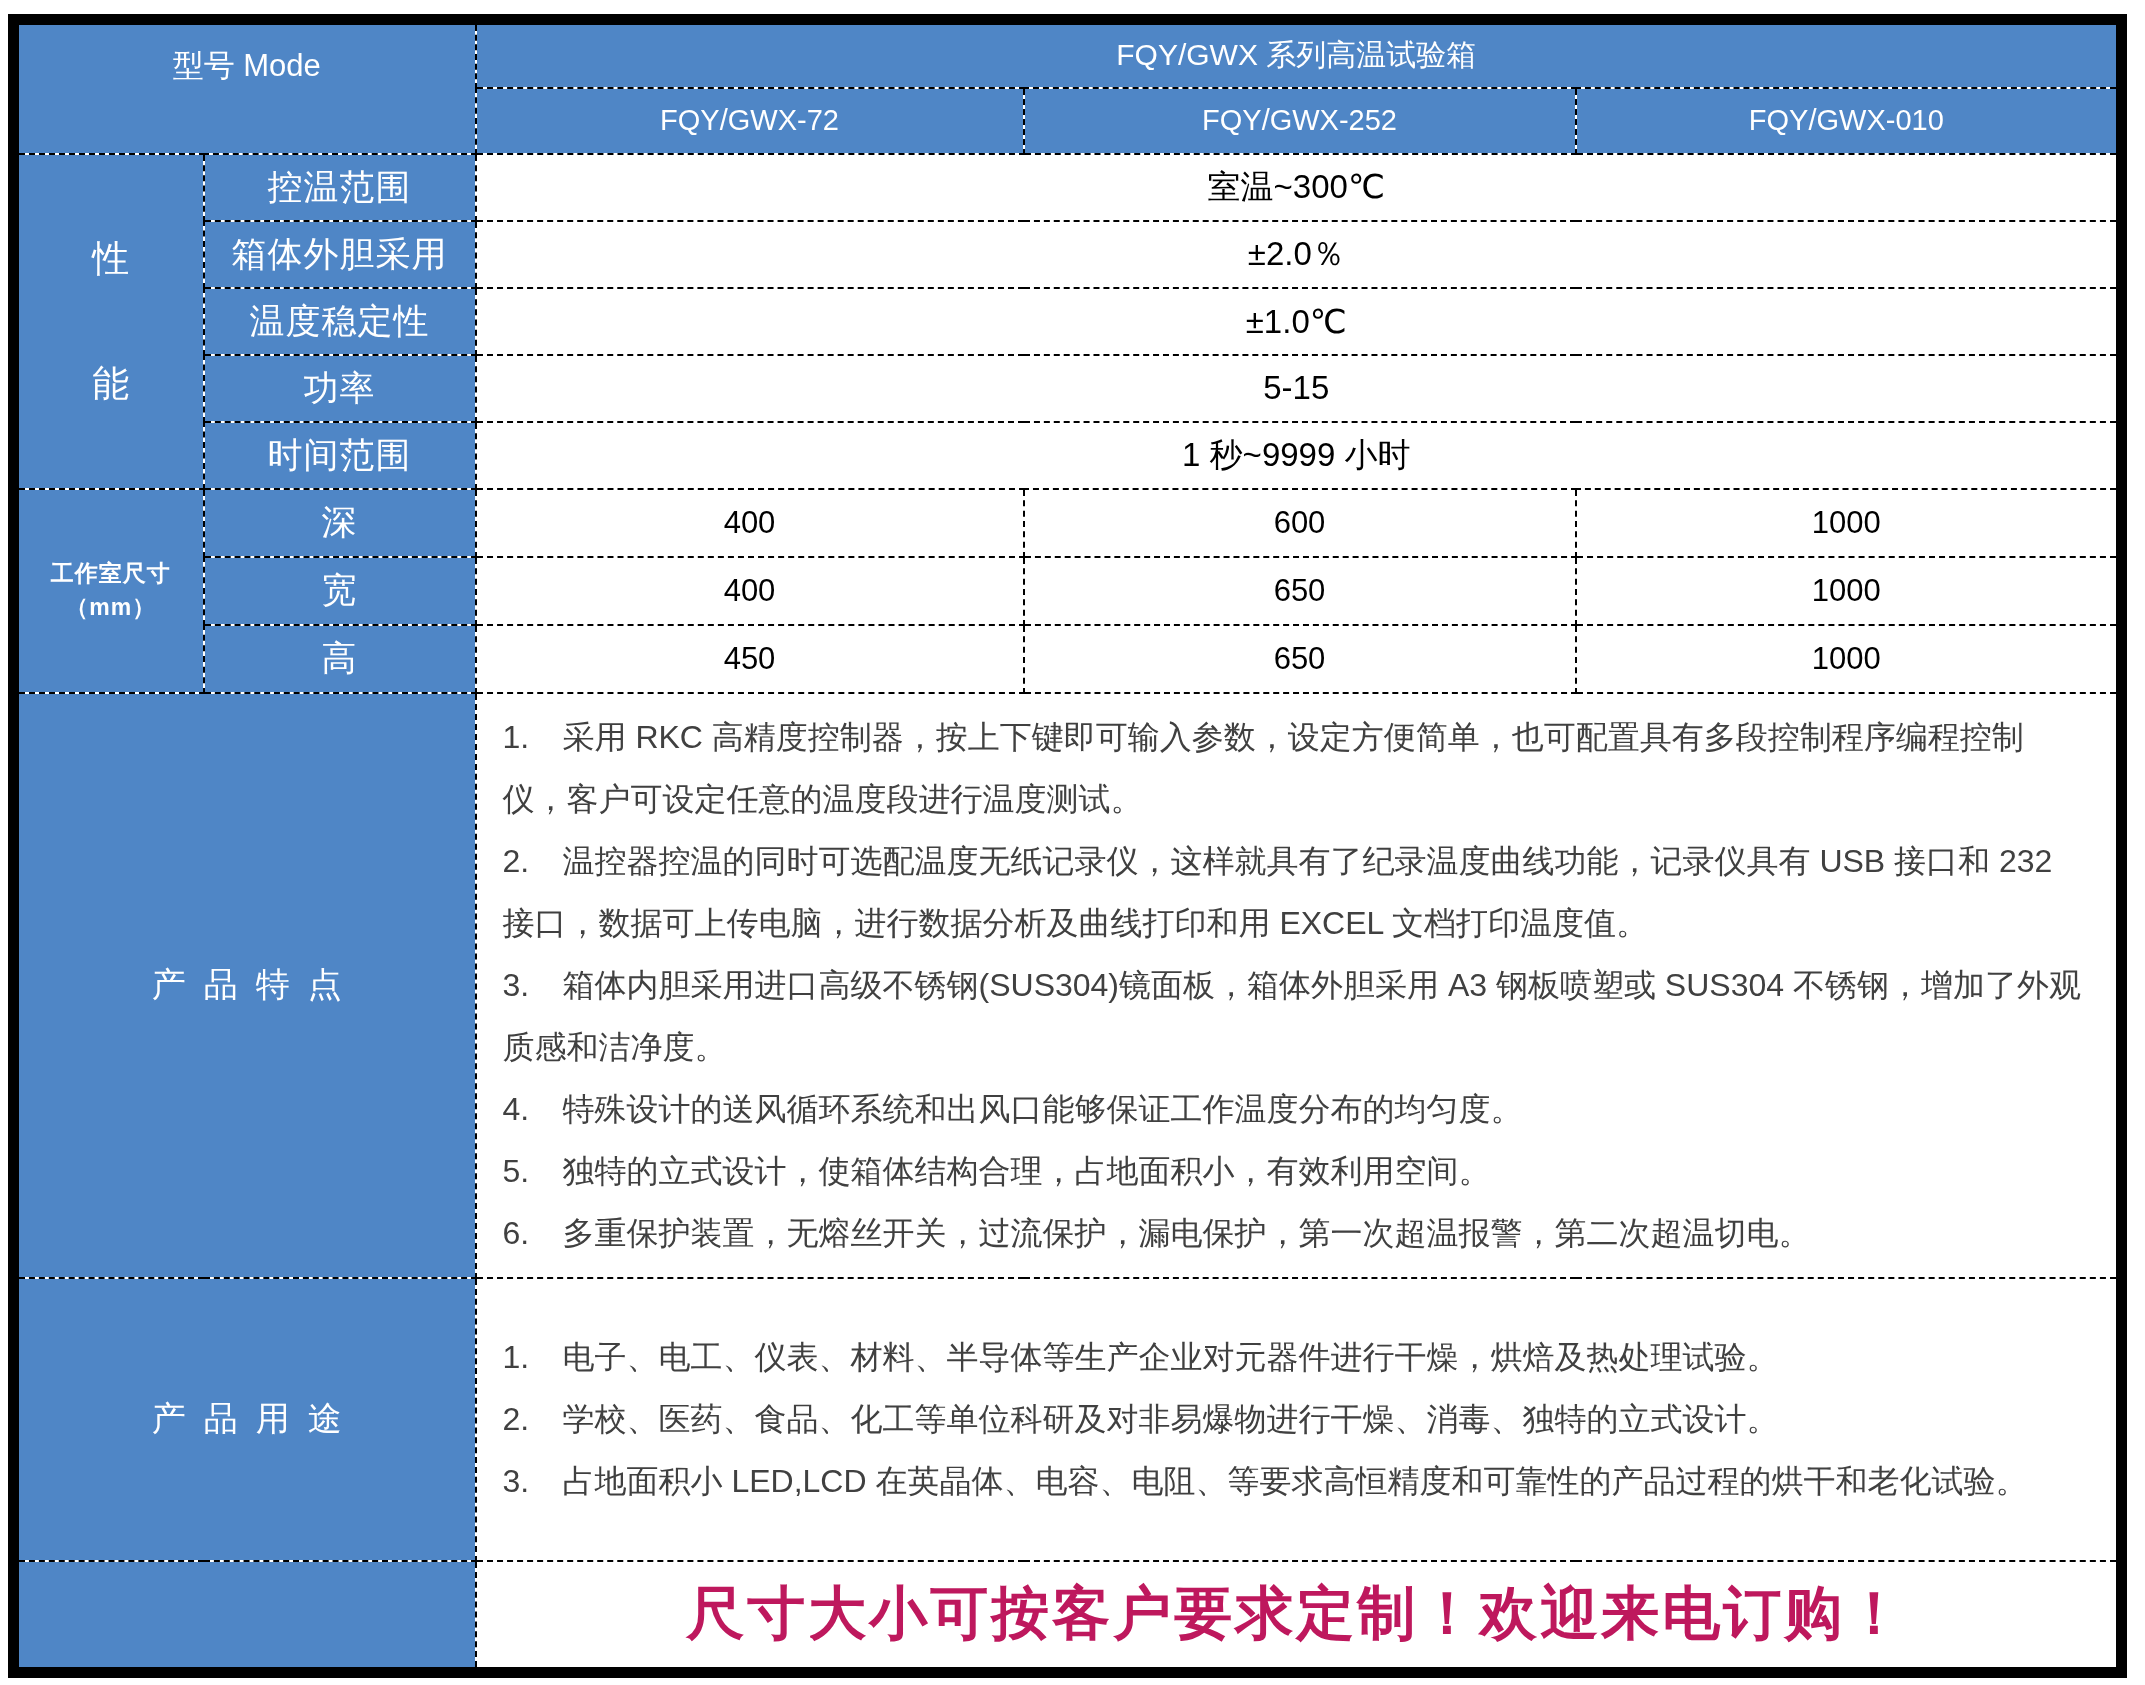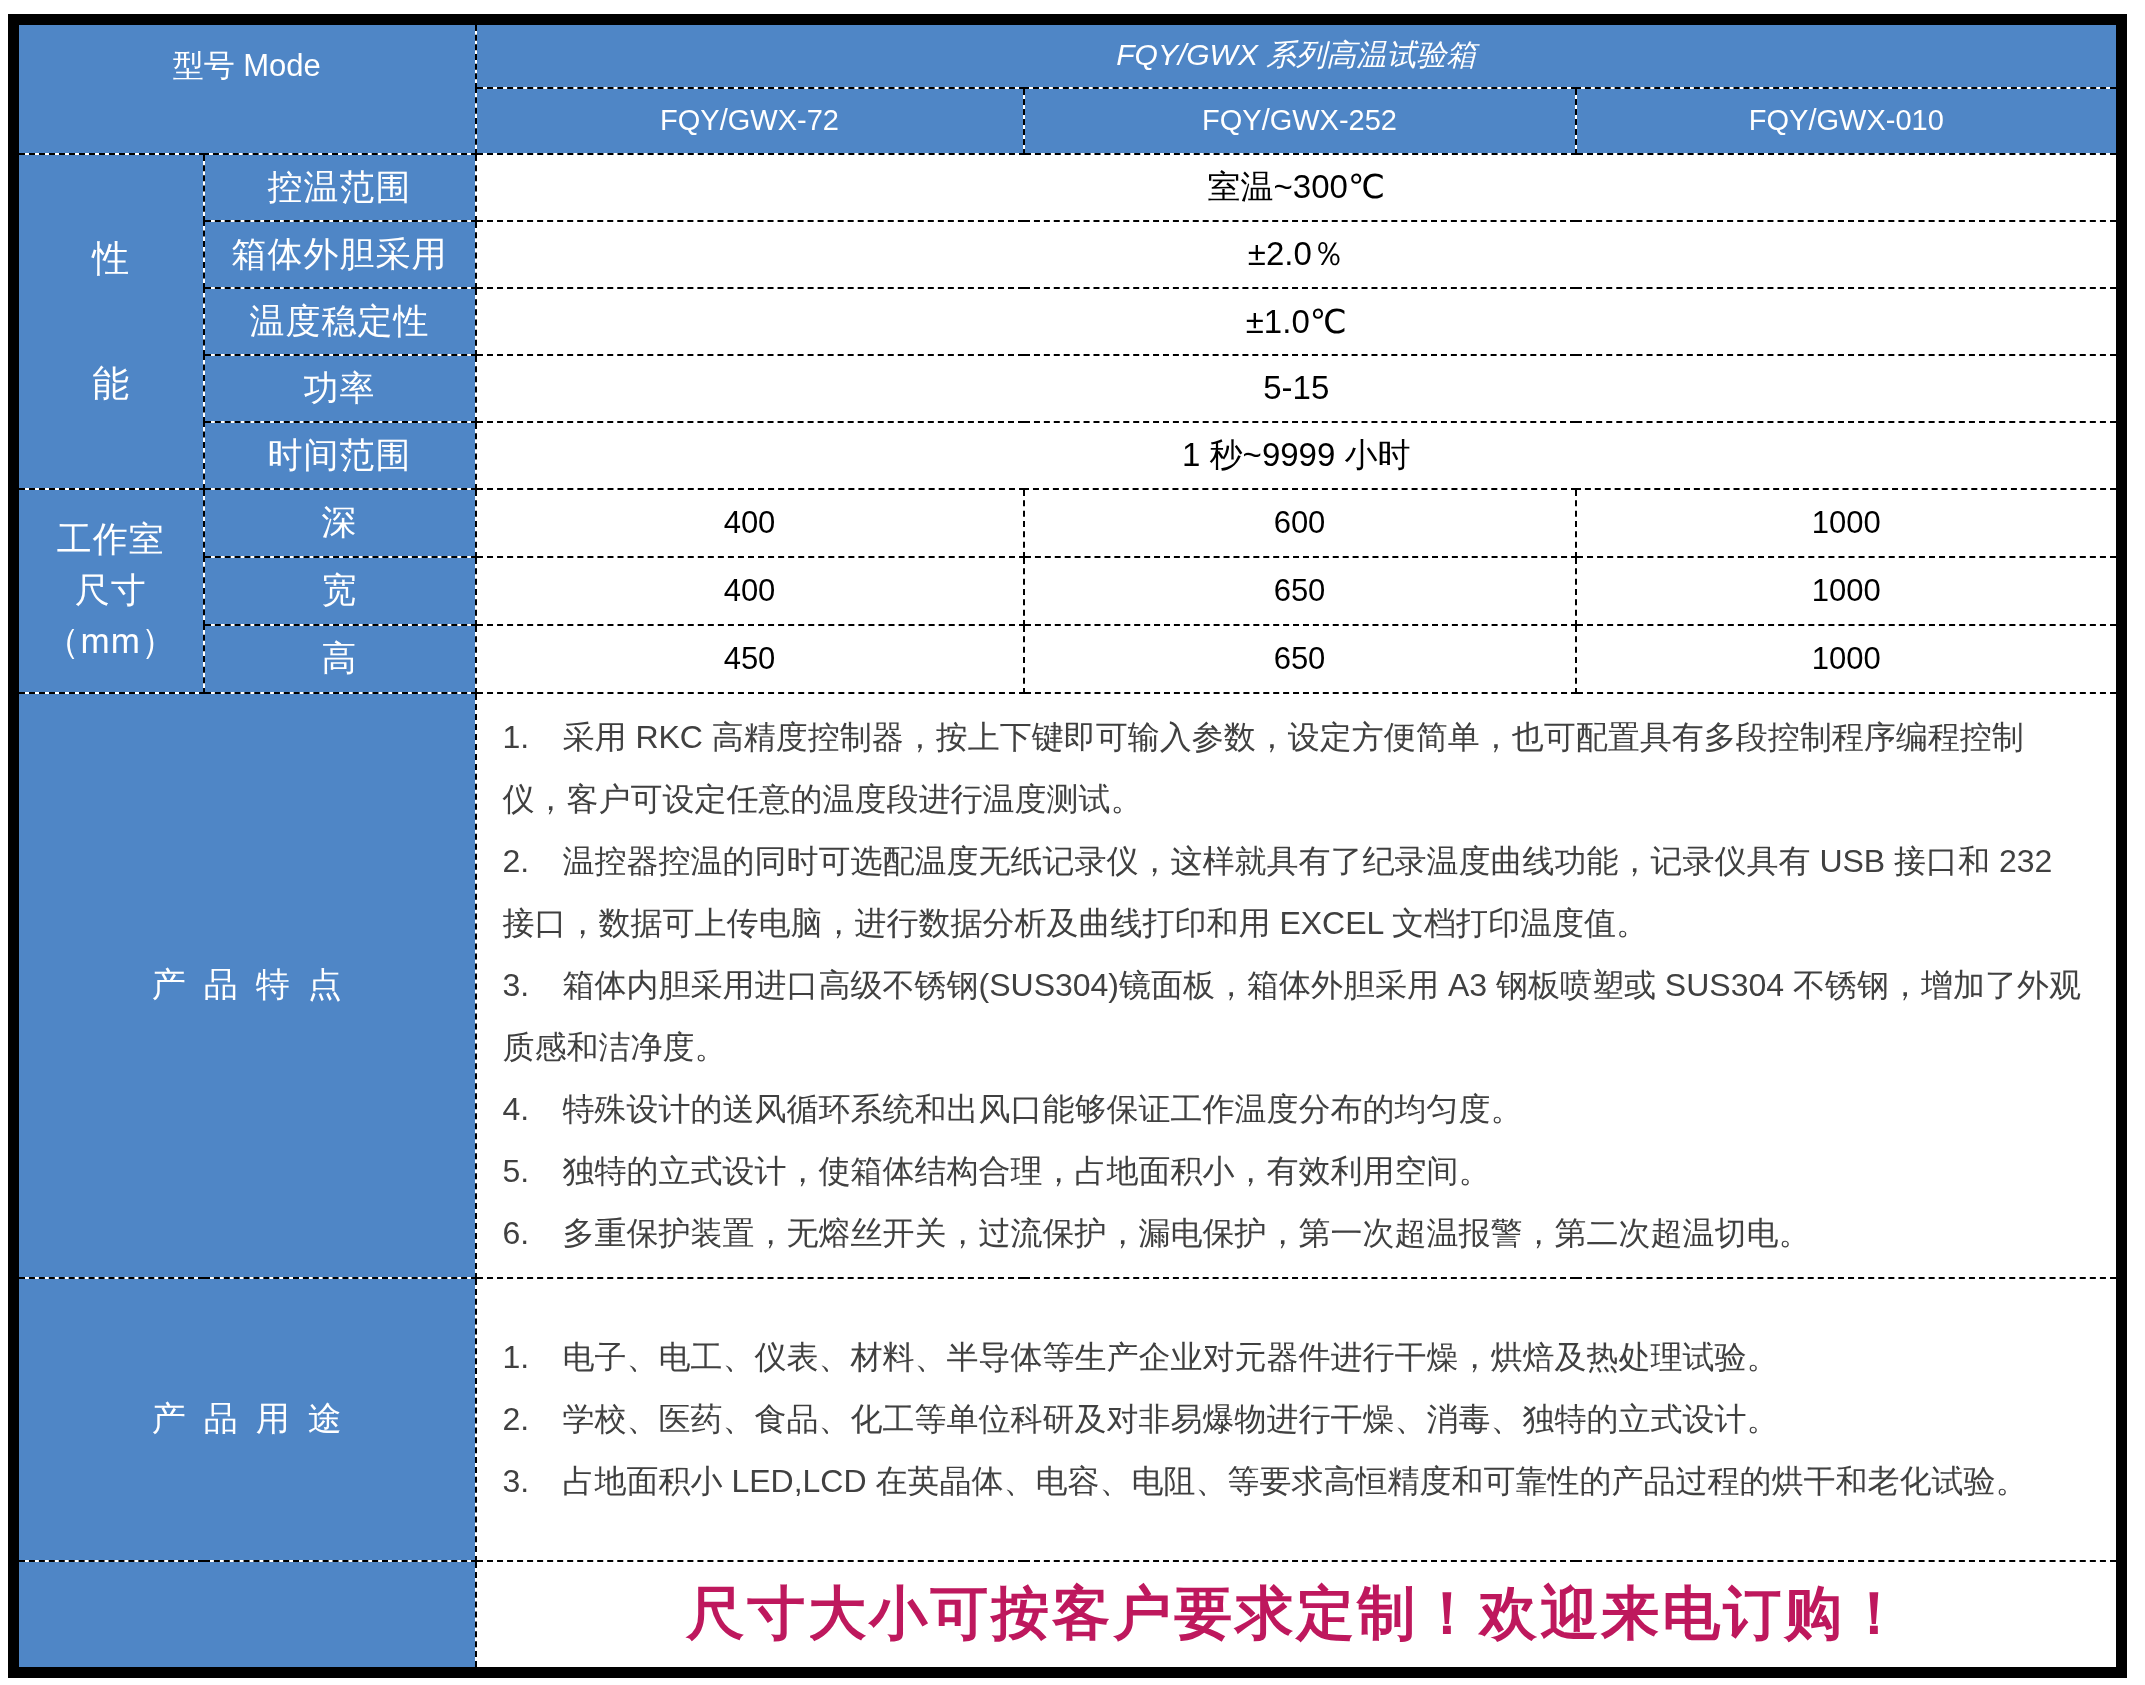--- a/index.html
+++ b/index.html
@@ -23,32 +23,32 @@
     padding:0;
   }
   
   td.blue{ background:#4f86c6; color:#ffffff; }
   td.white{ background:#ffffff; color:#000000; }
 
   .c{ text-align:center; vertical-align:middle; }
 
   
   .model-label{ font-size:31px; vertical-align:top; text-align:center; padding-top:20px; }
-  .series-title{ font-size:30px; text-align:center; vertical-align:middle;font-style:italic; }
+  .series-title{ font-size:30px; text-align:center; vertical-align:middle; }
   .model-name{ font-size:29px; text-align:center; vertical-align:middle; }
 
   
   .vchars{
     width:1.1em; margin:0 auto; word-break:break-all;
     font-size:37px; line-height:125px; text-align:center;
   }
   
   .dim-group-inner{
-    font-size:35px; line-height:1.45; text-align:center;
-    padding:0 24px; letter-spacing:1px;
+    font-size:23px; line-height:1.45; text-align:center;
+    padding:0 24px; letter-spacing:1px;font-weight:bold;
   }
 
   .row-label{ font-size:35px; text-align:center; vertical-align:middle; letter-spacing:1px; }
   .perf-value{ font-size:33px; text-align:center; vertical-align:middle; }
   .dim-value{ font-size:31px; text-align:center; vertical-align:middle; }
 
   
   .section-label{
     font-size:34px; text-align:center; vertical-align:middle;
     letter-spacing:18px; text-indent:18px;

